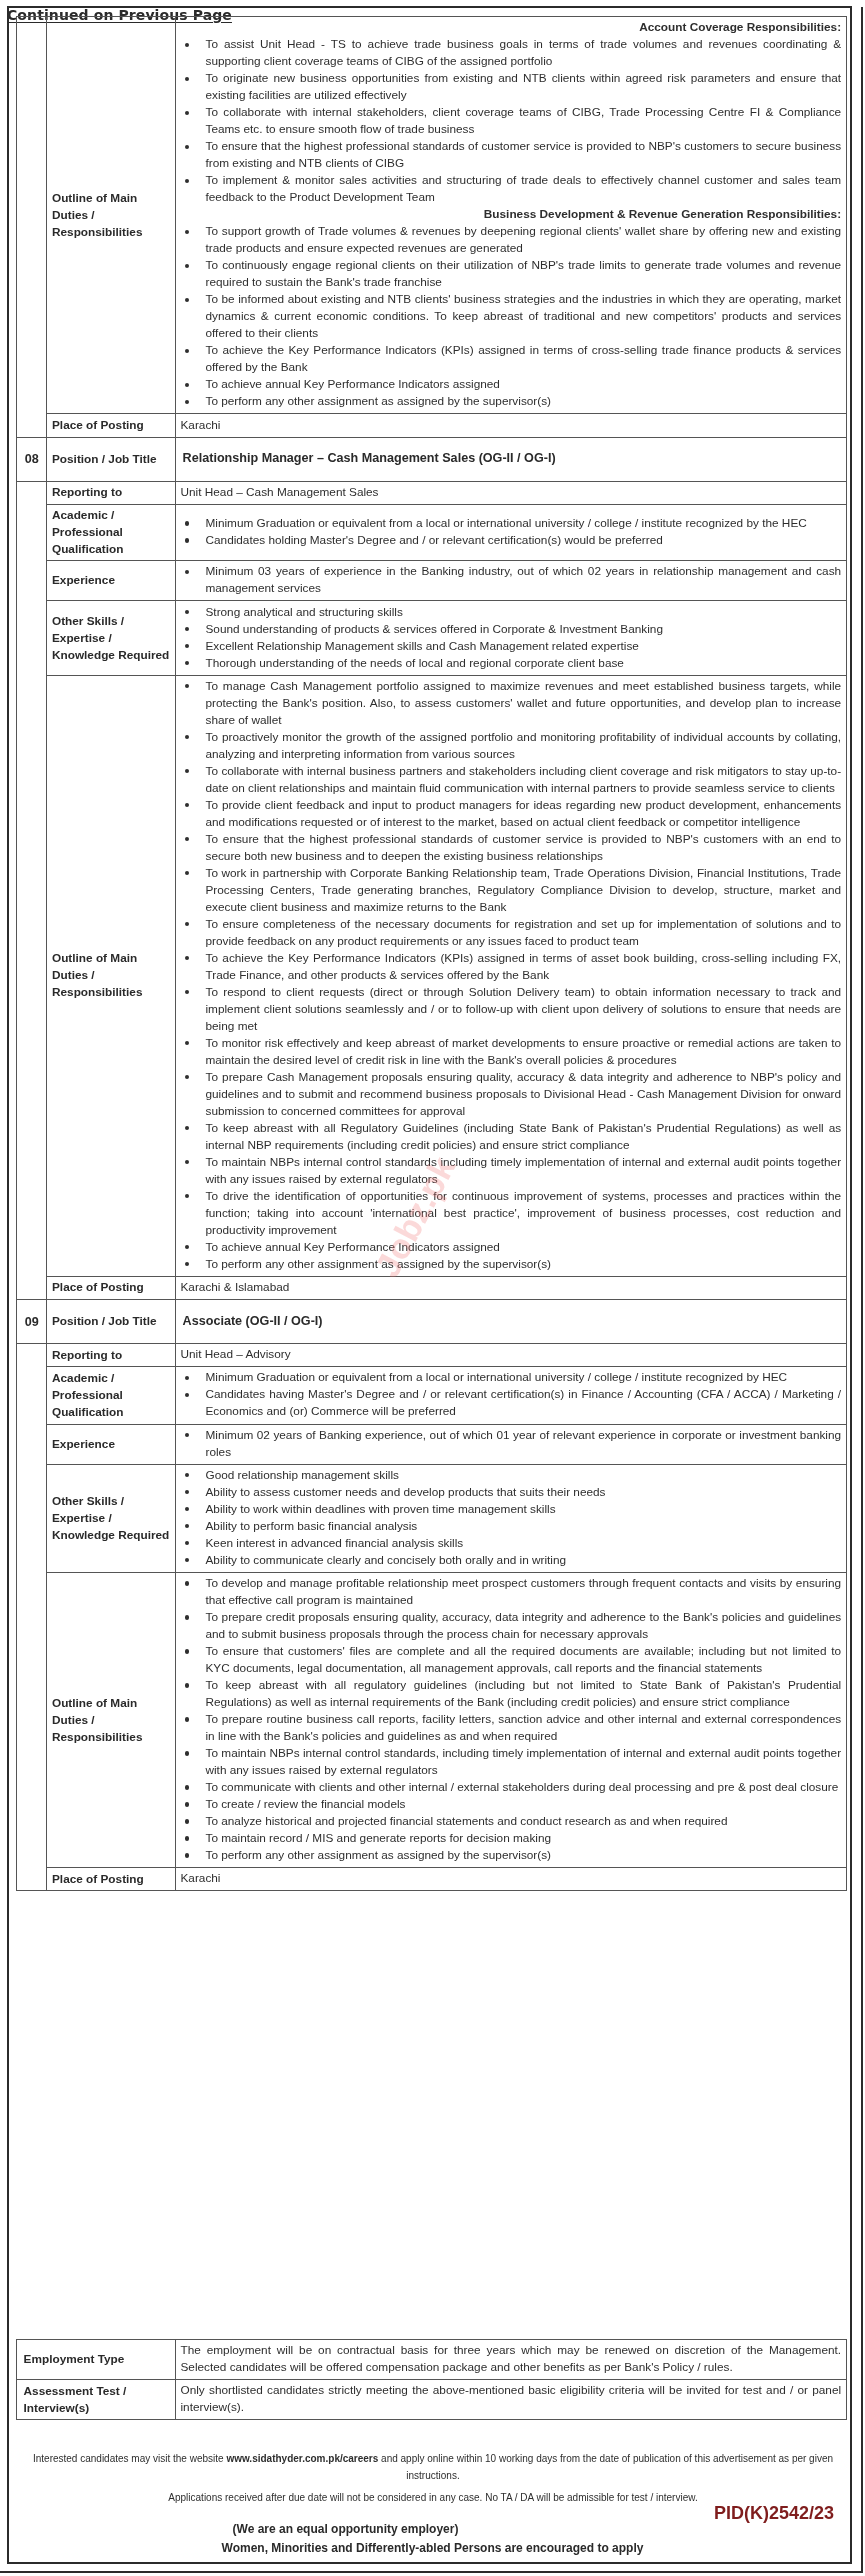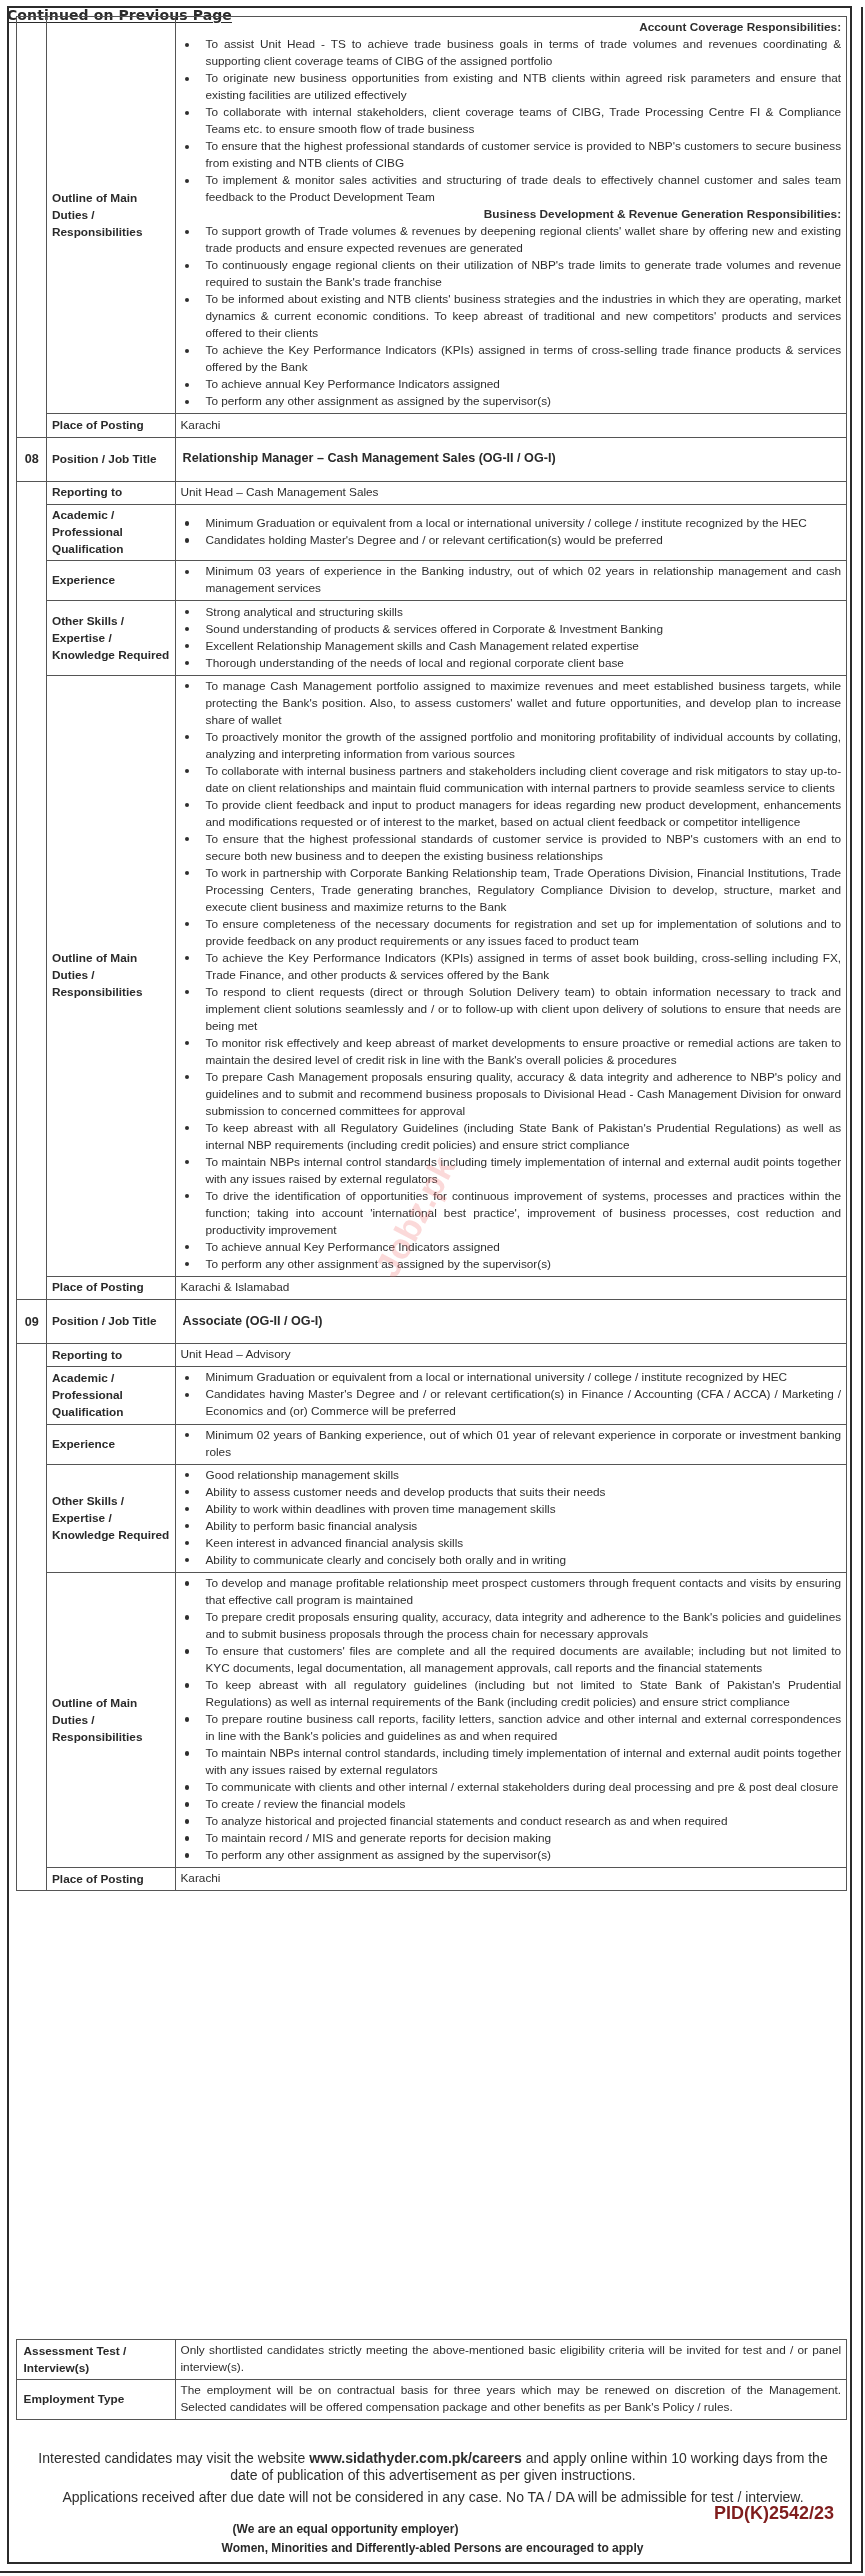--- a/index.html
+++ b/index.html
@@ -109,21 +109,21 @@
     table.extra td { border: 1px solid #555; vertical-align: middle; }
     table.extra col.e-label { width: 159px; }
     table.extra col.e-content { width: 671px; }
     table.extra .label { padding-left: 6.3px !important; }
     .footer {
       position: absolute;
       left: 31.5px; top: 2450px;
       width: 803px;
       text-align: center;
       font-family: "Liberation Sans", sans-serif;
-      font-size: 14px;
+      font-size: 10px;
       line-height: 17px;
       color: #2e2e2e;
     }
     .footer p { margin: 0 0 5.2px 0; }
     .footer .url { font-weight: bold; }
     .pid {
       position: absolute;
       right: 31px; top: 2503px;
       font-family: "Liberation Sans", sans-serif;
       font-weight: bold;
@@ -331,26 +331,26 @@
   </tbody>
 </table>
 
 <table class="extra">
   <colgroup>
       <col class="e-label">
       <col class="e-content">
     </colgroup>
   <tbody>
     <tr>
+      <td class="label">Employment Type</td>
+      <td class="content">The employment will be on contractual basis for three years which may be renewed on discretion of the Management. Selected candidates will be offered compensation package and other benefits as per Bank's Policy / rules.</td>
+    </tr>
+    <tr>
       <td class="label">Assessment Test / Interview(s)</td>
       <td class="content">Only shortlisted candidates strictly meeting the above-mentioned basic eligibility criteria will be invited for test and / or panel interview(s).</td>
-    </tr>
-    <tr>
-      <td class="label">Employment Type</td>
-      <td class="content">The employment will be on contractual basis for three years which may be renewed on discretion of the Management. Selected candidates will be offered compensation package and other benefits as per Bank's Policy / rules.</td>
     </tr>
   </tbody>
 </table>
 
 <div class="footer">
   <p><span>Interested candidates may visit the website </span><span class="url">www.sidathyder.com.pk/careers</span><span> and apply online within 10 working days from the date of publication of this advertisement as per given instructions.</span></p>
   <p>Applications received after due date will not be considered in any case. No TA / DA will be admissible for test / interview.</p>
 </div>
 <div class="pid">PID(K)2542/23</div>
 <div class="eqop">(We are an equal opportunity employer)</div>

